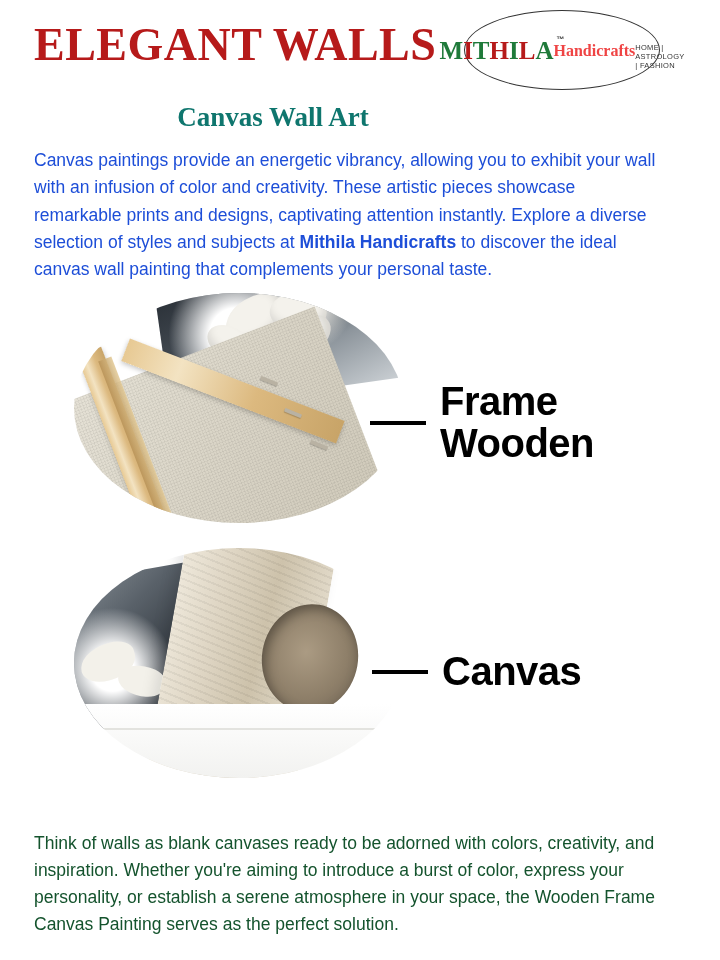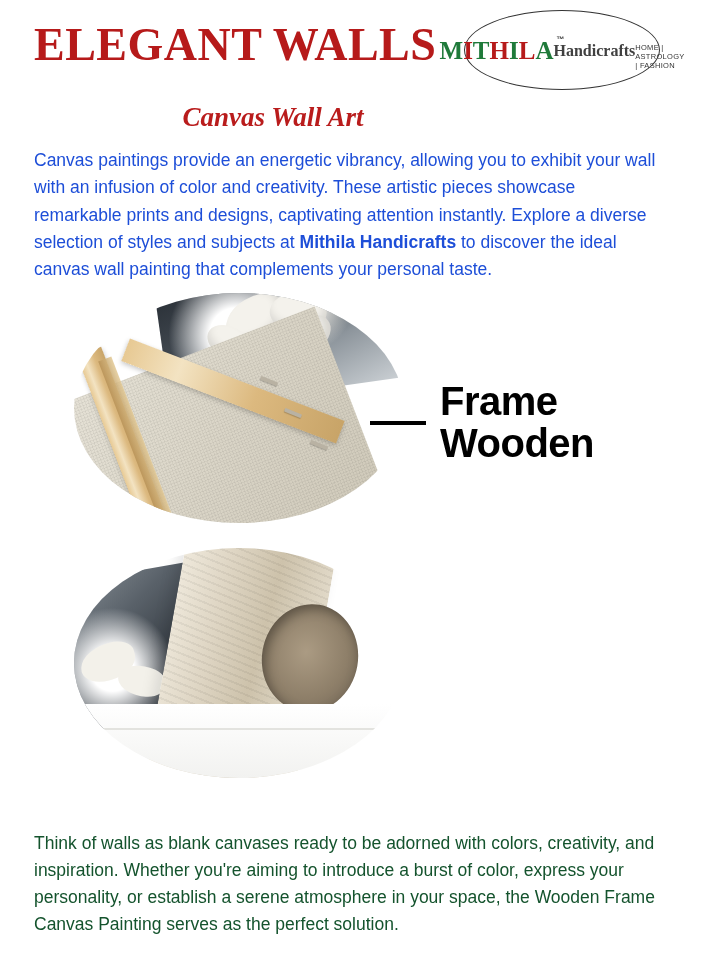--- a/index.html
+++ b/index.html
@@ -75,41 +75,40 @@
     font-size: 8px;
     top: -2px;
     right: -11px;
     color: #333;
     font-family: "Liberation Sans", sans-serif;
   }
   .logo-sub {
     font-family: "Liberation Serif", serif;
     font-weight: bold;
     font-size: 16px;
-    color: #404040;
+    color: #ef4444;
     line-height: 1.2;
     margin-top: 1px;
   }
   .logo-tagline {
     font-size: 7.5px;
     color: #333333;
     letter-spacing: 0.3px;
     margin-top: 12px;
   }
 
   
   .subtitle {
     text-align: center;
     font-family: "Liberation Serif", serif;
     font-weight: bold;
     font-size: 27px;
-    color: #b91c1c;
+    color: #0f766e;
     margin: 2px 0 0 0;
     padding-right: 150px;
-    font-style: italic;
   }
 
   
   .intro {
     font-size: 17.5px;
     line-height: 1.56;
     color: #1d4ed8;
     margin: 14px 0 0 0;
     text-align: left;
   }
@@ -372,18 +371,22 @@
         <div class="bg-petal bp1"></div>
         <div class="bg-petal bp2"></div>
         <div class="roll"></div>
         <div class="roll-lip"></div>
         <div class="roll-core"></div>
         <div class="table"></div>
         <div class="table-line"></div>
       </div>
     </div>
 
+    <div class="callout callout-canvas">
+      <div class="callout-line"></div>
+      <div class="callout-label">Canvas</div>
+    </div>
 
   </div>
 
   <p class="footer-text">Think of walls as blank canvases ready to be adorned with colors, creativity, and inspiration. Whether you're aiming to introduce a burst of color, express your personality, or establish a serene atmosphere in your space, the Wooden Frame Canvas Painting serves as the perfect solution.</p>
 
 </div>
 
 </body></html>

